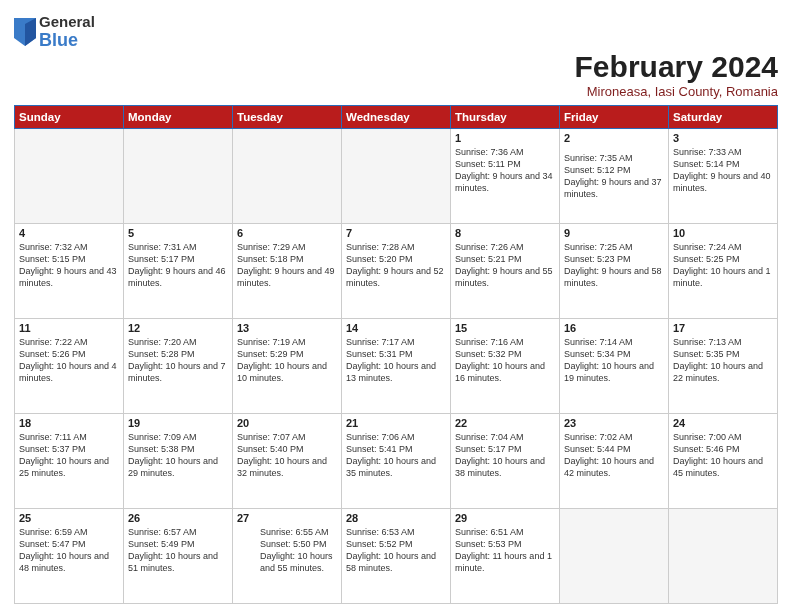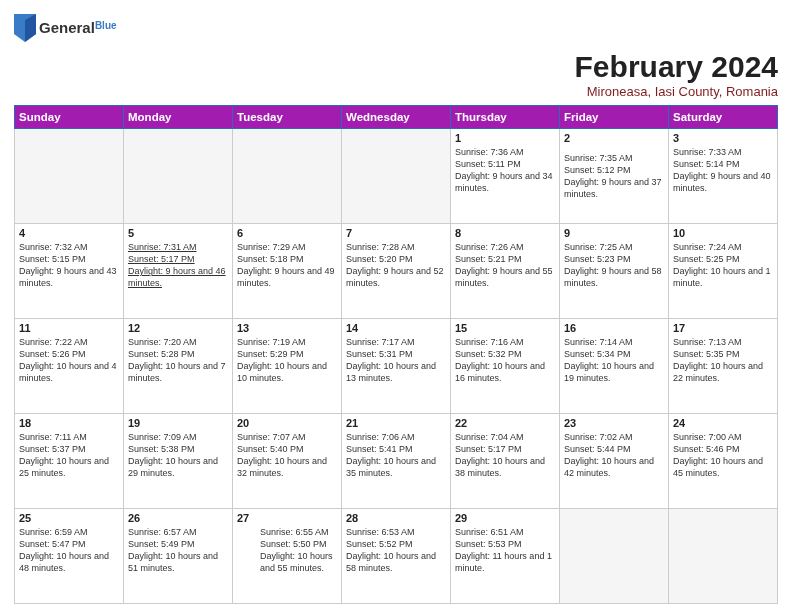--- a/index.html
+++ b/index.html
@@ -23,30 +23,30 @@
       justify-content: space-between;
       margin-bottom: 6px;
     }
     .logo {
       display: flex;
       align-items: center;
       margin-top: 4px;
     }
     .logo-text {
       display: flex;
-      flex-direction: row;
+      flex-direction: column;
       line-height: 1.1;
     }
     .logo-general {
       font-size: 15px;
       font-weight: bold;
       color: #333;
     }
     .logo-blue {
-      font-size: 10px;
+      font-size: 18px;
       font-weight: bold;
       color: #3a7bc8;
     }
     .logo-icon {
       width: 22px;
       height: 28px;
       margin-right: 3px;
     }
     .title-block {
       text-align: right;
@@ -62,21 +62,21 @@
       color: #7f1d1d;
     }
     .calendar {
       flex: 1;
       border: 1px solid #ccc;
       border-collapse: collapse;
       width: 100%;
       table-layout: fixed;
     }
     .calendar th {
-      background: #a21caf;
+      background: #b91c1c;
       color: #fff;
       font-size: 11.5px;
       font-weight: bold;
       padding: 5px 4px;
       text-align: left;
       border: 1px solid #2a6ab8;
       margin-left: 32px;
     }
     .calendar td {
       border: 1px solid #ccc;
@@ -162,21 +162,21 @@
         </tr>
         <tr>
           <td>
             <div class="day-num">4</div>
             <div class="day-info" style="white-space: pre-line;">Sunrise: 7:32 AM
 Sunset: 5:15 PM
 Daylight: 9 hours and 43 minutes.</div>
           </td>
           <td>
             <div class="day-num">5</div>
-            <div class="day-info" style="white-space: pre-line; text-decoration: underline;">Sunrise: 7:31 AM
+            <div class="day-info" style="white-space: pre-line;">Sunrise: 7:31 AM
 Sunset: 5:17 PM
 Daylight: 9 hours and 46 minutes.</div>
           </td>
           <td>
             <div class="day-num">6</div>
             <div class="day-info" style="white-space: pre-line;">Sunrise: 7:29 AM
 Sunset: 5:18 PM
 Daylight: 9 hours and 49 minutes.</div>
           </td>
           <td>

